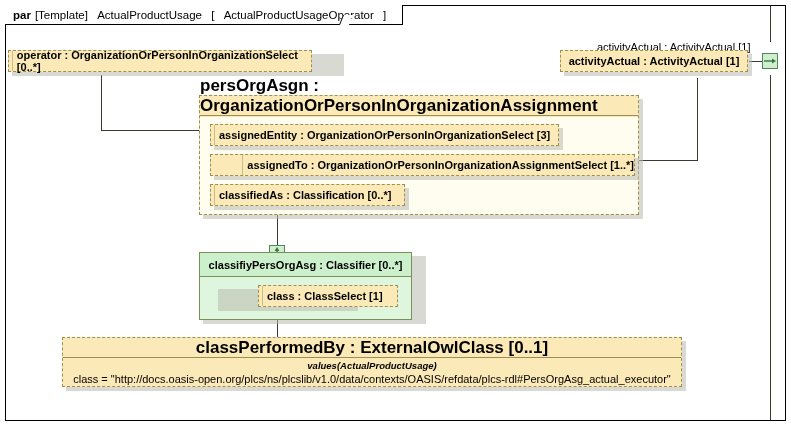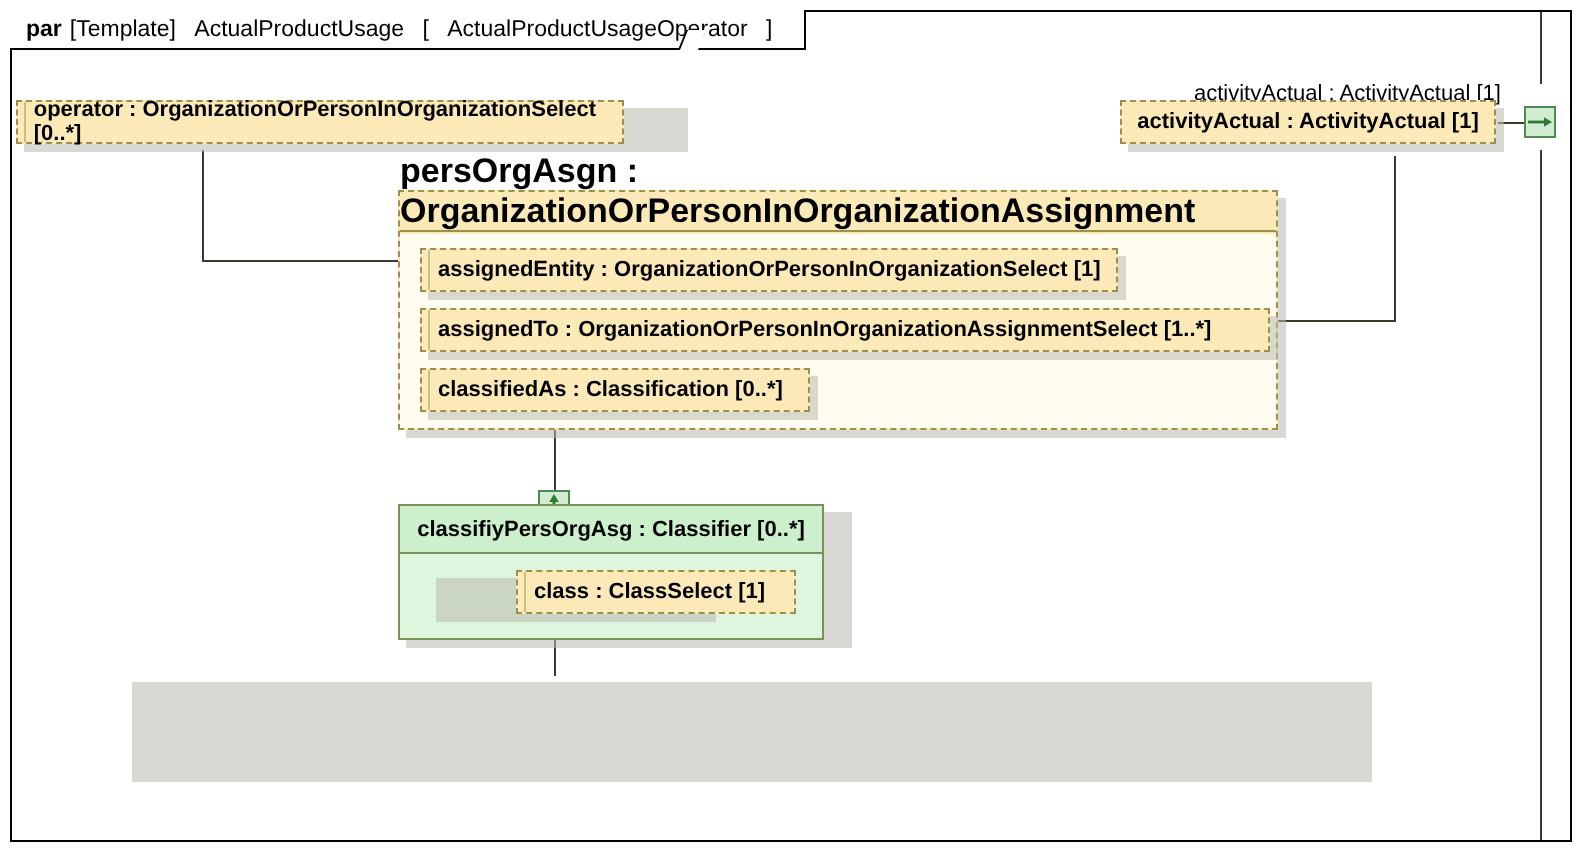--- a/index.html
+++ b/index.html
@@ -103,25 +103,25 @@
   </div>
 
   <div class="shadow blk" style="left:203px;top:99px;width:440px;height:120px;"></div>
   <div class="dblk blk" style="left:199px;top:95px;width:440px;height:120px;background:#fbe9b7;">
     <div class="hdr">persOrgAsgn : OrganizationOrPersonInOrganizationAssignment [0..*]</div>
     <div style="position:absolute;left:0;top:21px;right:0;bottom:0;background:#fffdf0;"></div>
 
     <div class="shadow" style="left:14px;top:32px;width:349px;height:22px;"></div>
     <div class="prop" style="position:absolute;left:10px;top:28px;width:349px;height:22px;">
       <span class="lbar"></span>
-      <span>assignedEntity : OrganizationOrPersonInOrganizationSelect [1]</span>
+      <span>assignedEntity : OrganizationOrPersonInOrganizationSelect [3]</span>
     </div>
 
     <div class="shadow" style="left:14px;top:62px;width:425px;height:22px;"></div>
-    <div class="prop" style="position:absolute;left:10px;top:58px;width:425px;height:22px;">
+    <div class="prop" style="position:absolute;left:10px;top:58px;width:425px;height:22px;justify-content:flex-end;">
       <span class="lbar"></span>
       <span>assignedTo : OrganizationOrPersonInOrganizationAssignmentSelect [1..*]</span>
     </div>
 
     <div class="shadow" style="left:14px;top:92px;width:195px;height:22px;"></div>
     <div class="prop" style="position:absolute;left:10px;top:88px;width:195px;height:22px;">
       <span class="lbar"></span>
       <span>classifiedAs : Classification [0..*]</span>
     </div>
   </div>
@@ -137,14 +137,21 @@
   <div class="part green blk" style="left:199px;top:252px;width:213px;height:68px;">
     <div class="hdr">classifiyPersOrgAsg : Classifier [0..*]</div>
     <div class="shadow" style="left:18px;top:36px;width:140px;height:22px;"></div>
     <div class="prop" style="position:absolute;left:14px;top:32px;width:140px;height:22px;margin-left:44px;">
       <span class="lbar"></span>
       <span>class : ClassSelect [1]</span>
     </div>
   </div>
 
   <div class="shadow blk" style="left:66px;top:341px;width:620px;height:50px;"></div>
+  <div class="dblk blk" style="left:62px;top:337px;width:620px;height:50px;">
+    <div class="hdr">classPerformedBy : ExternalOwlClass [0..1]</div>
+    <div class="body">
+      <div class="vals">values(ActualProductUsage)</div>
+      <div class="valline">class = "http://docs.oasis-open.org/plcs/ns/plcslib/v1.0/data/contexts/OASIS/refdata/plcs-rdl#PersOrgAsg_actual_executor"</div>
+    </div>
+  </div>
 
 </div>
 
 </body></html>

